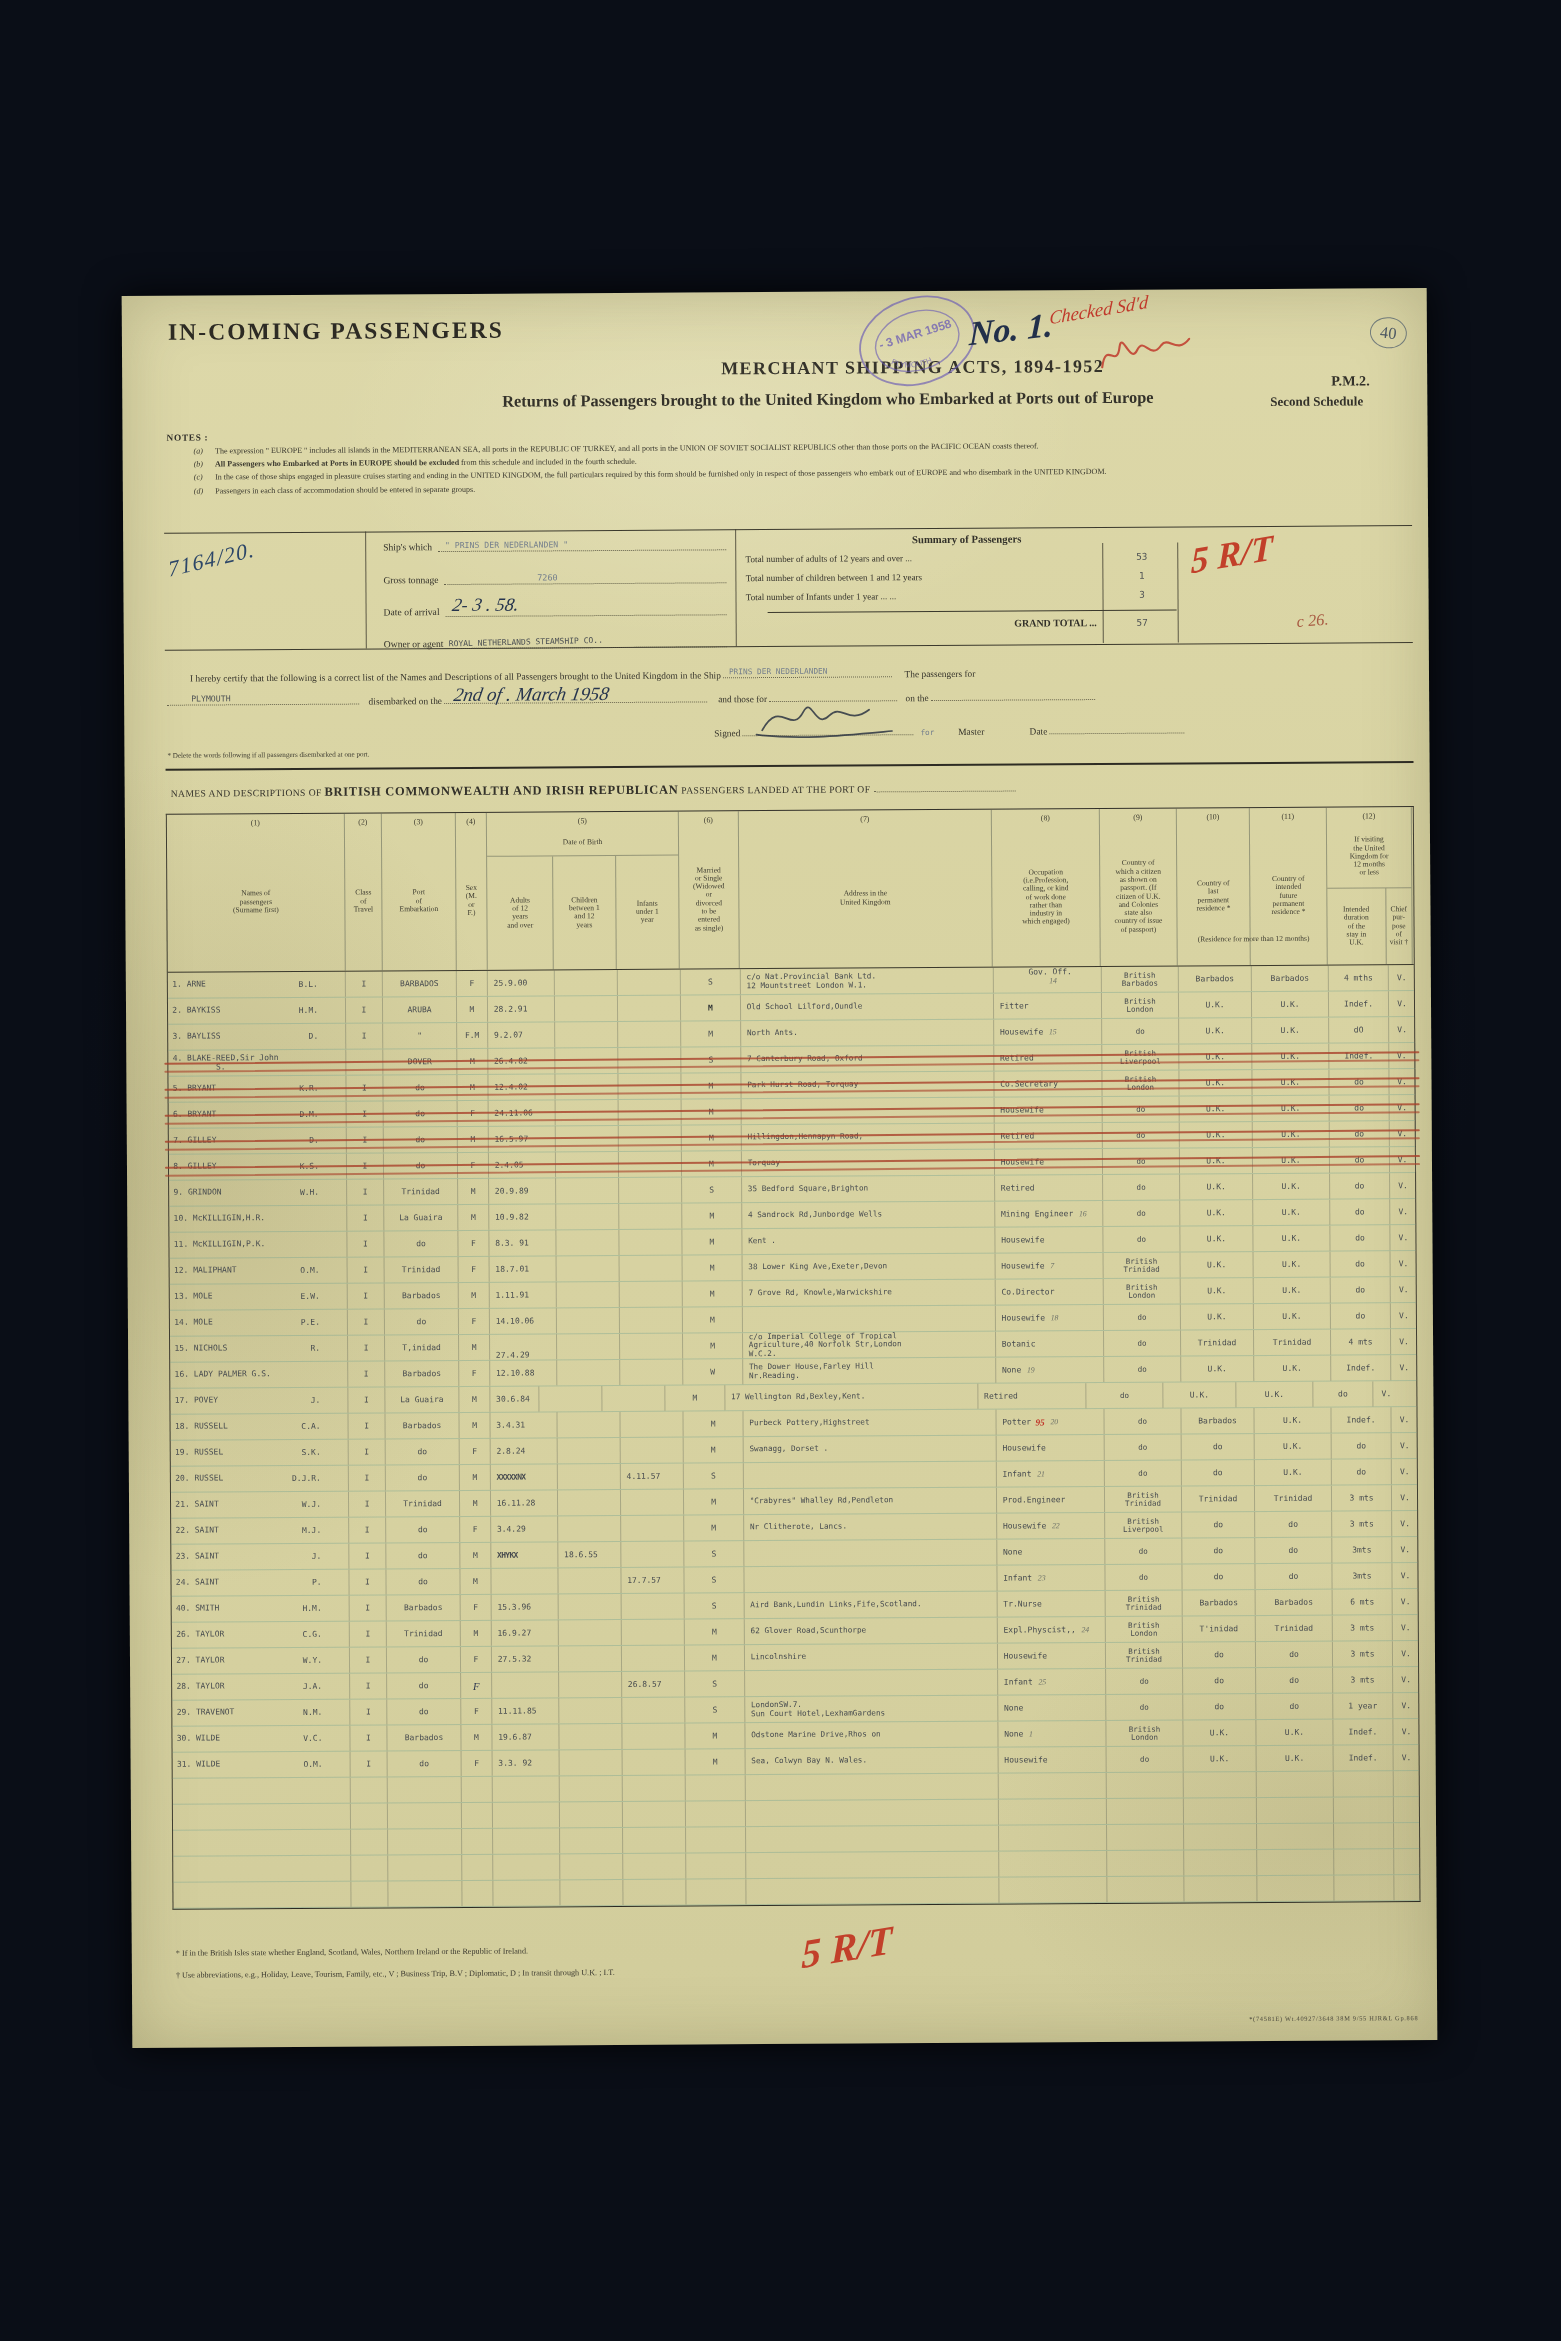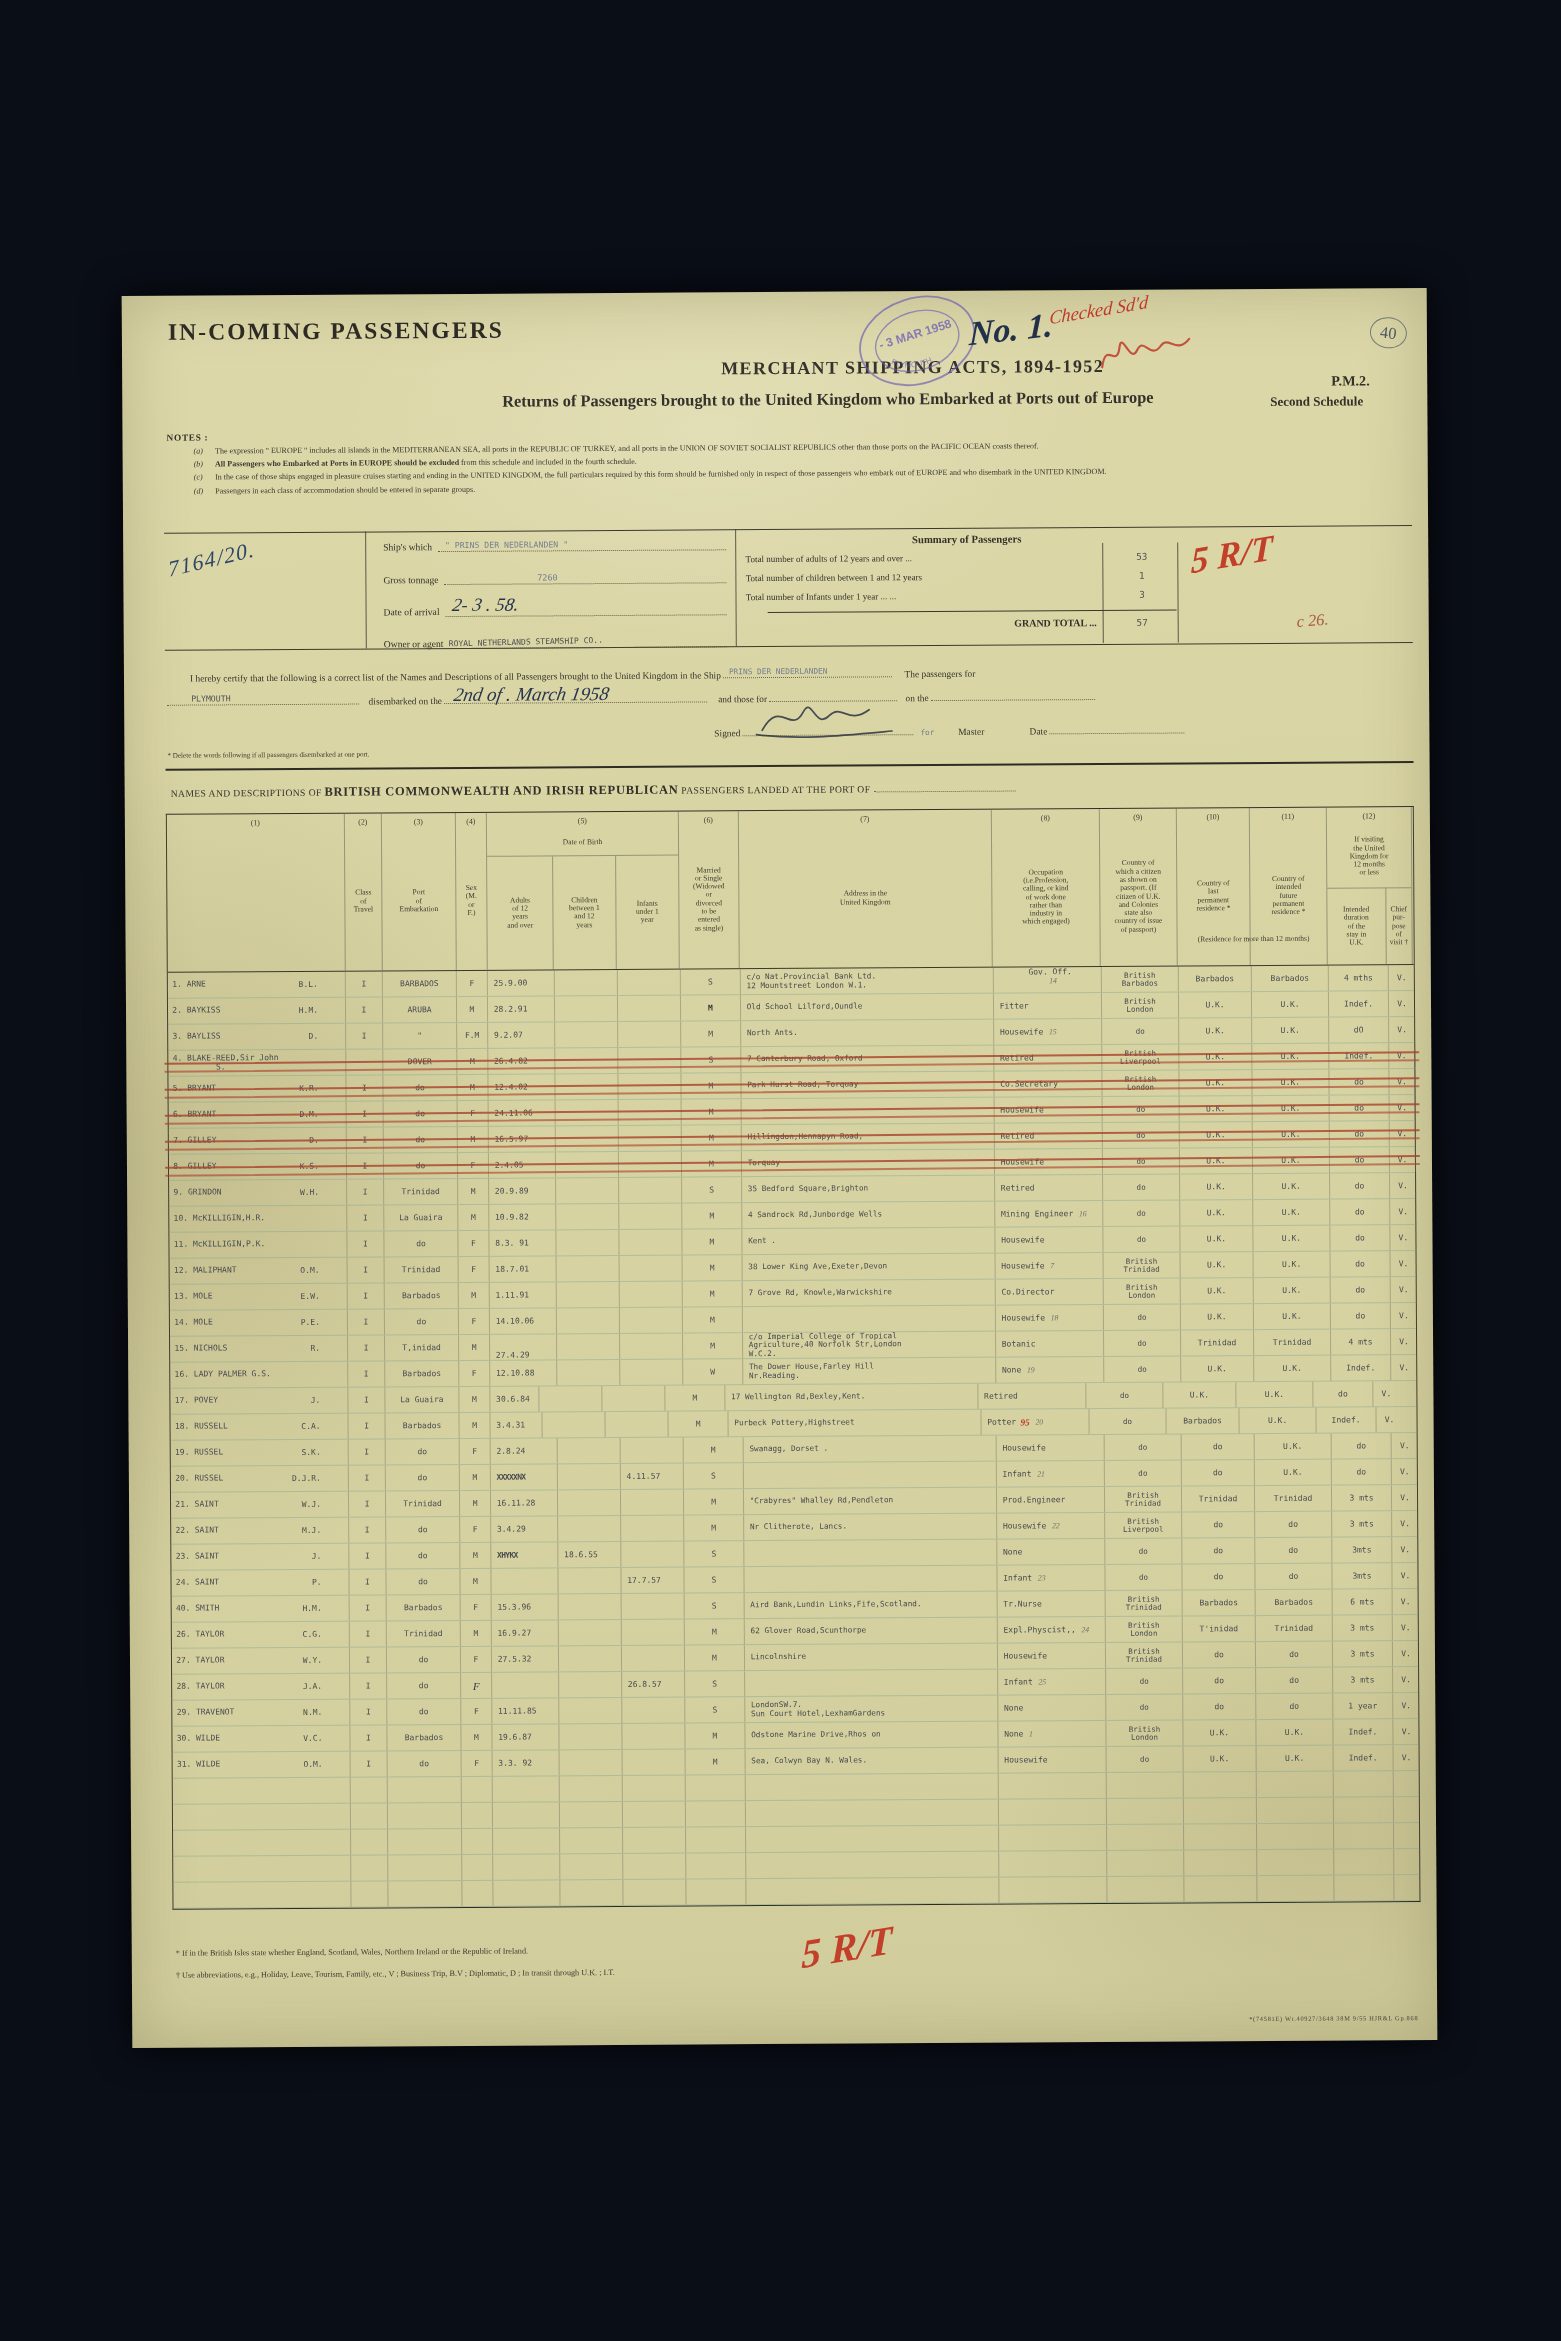--- a/index.html
+++ b/index.html
@@ -240,20 +240,23 @@
 
     <div class="abs port-line">
       <span>NAMES AND DESCRIPTIONS OF </span><b>BRITISH COMMONWEALTH AND IRISH REPUBLICAN</b><span> PASSENGERS LANDED AT THE PORT OF</span>
       <span class="dotfill" style="width:142px;"></span>
     </div>
 
     <div class="abs tbl tbl-bottom" id="tbl">
       <div class="thead" id="thead">
           <div class="hcol" style="width: 178px;">
             <div class="cnum">(1)</div>
+            <div class="clabel">Names of
+passengers
+(Surname first)</div>
           </div>
           <div class="hcol" style="width: 37px;">
             <div class="cnum">(2)</div>
             <div class="clabel">Class
 of
 Travel</div>
           </div>
           <div class="hcol" style="width: 74px;">
             <div class="cnum">(3)</div>
             <div class="clabel">Port
@@ -798,21 +801,21 @@
             <div class="cell c-center" style="width: 26px;">V.</div>
           </div>
           <div class="row">
             <div class="cell c-name" style="width: 178px;">
               <span class="nm">18. RUSSELL</span>
               <span class="ini">C.A.</span>
             </div>
             <div class="cell c-center" style="width: 37px;">I</div>
             <div class="cell c-center" style="width: 74px;">Barbados</div>
             <div class="cell c-center" style="width: 31px;">M</div>
-            <div class="cell c-left" style="width: 52px;">
+            <div class="cell c-left" style="width: 67px;">
               <span>3.4.31</span>
             </div>
             <div class="cell c-left" style="width: 63px;"></div>
             <div class="cell c-left" style="width: 63px;"></div>
             <div class="cell c-center" style="width: 60px;">M</div>
             <div class="cell c-addr" style="width: 253px;">Purbeck Pottery,Highstreet</div>
             <div class="cell c-left" style="width: 108px;">
               <span>Potter</span>
               <span class="occ-red">95</span>
               <span class="occ-note">20</span>

